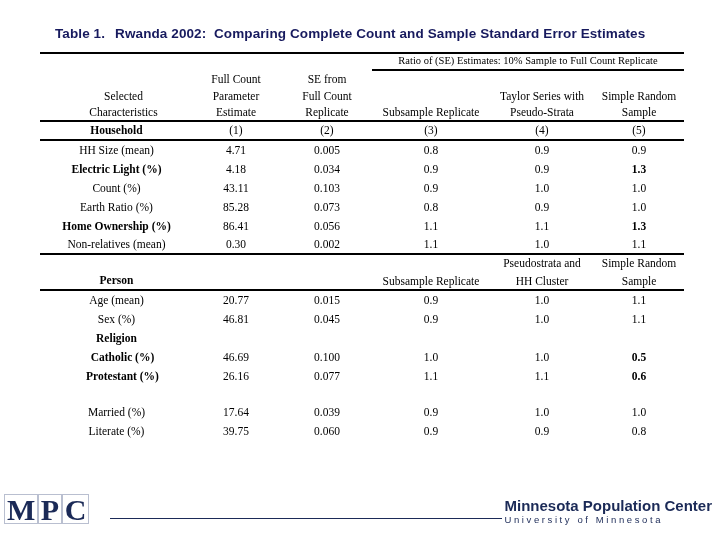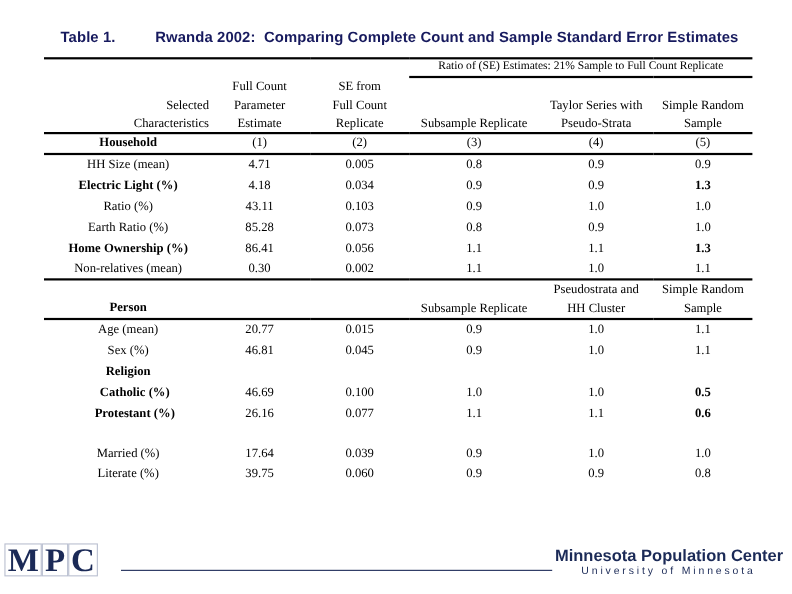--- a/index.html
+++ b/index.html
@@ -20,21 +20,21 @@
     position: absolute;
     left: 55px;
     top: 26px;
     font-family: "Liberation Sans", "DejaVu Sans", sans-serif;
     font-weight: bold;
     font-size: 13.5px;
     letter-spacing: 0.1px;
     color: #171a5e;
     white-space: pre;
   }
-  #slide-title .tbl-num { margin-right: 36px; }
+  #slide-title .tbl-num { margin-right: 10px; }
 
   
   #table-wrap {
     position: absolute;
     left: 40px;
     top: 52px;
     width: 644px;
   }
   table.tbl {
     border-collapse: collapse;
@@ -81,21 +81,21 @@
     white-space: nowrap;
   }
   .spanner-cell { border-bottom: 2.2px solid #000; }
 
   .hdr-line {
     display: block;
     text-align: center;
     white-space: nowrap;
     padding: 1px 0;
   }
-  .hdr-line.left { text-align: right; padding-left: 5px; margin-left: 12px; }
+  .hdr-line.left { text-align: center; padding-left: 5px; margin-left: 12px; }
 
   td.under-thick { border-bottom: 2.4px solid #000; }
 
   .rowh { height: 19px; }
   .rowh-tight { height: 17px; }
 
   
   #footer-logo-mpc {
     position: absolute;
     left: 4px;
@@ -119,21 +119,21 @@
     left: 110px;
     top: 518px;
     width: 392px;
     height: 1.3px;
     background: #1b2a57;
   }
   #footer-logo-umn {
     position: absolute;
     right: 8px;
     top: 497px;
-    text-align: center;
+    text-align: left;
     color: #1b2a57;
     font-family: "Liberation Sans", "DejaVu Sans", sans-serif;
   }
   #footer-logo-umn .l1 {
     font-weight: bold;
     font-size: 15px;
     line-height: 17px;
     white-space: nowrap;
   }
   #footer-logo-umn .l2 {
@@ -159,21 +159,21 @@
         <col class="c-4">
         <col class="c-5">
   </colgroup>
   <tbody>
 
     <tr class="r-head-top">
       <td></td>
       <td></td>
       <td></td>
       <td colspan="3" class="spanner-cell">
-        <span class="spanner">Ratio of (SE) Estimates: 21% Sample to Full Count Replicate</span>
+        <span class="spanner">Ratio of (SE) Estimates: 10% Sample to Full Count Replicate</span>
       </td>
     </tr>
 
     <tr class="rowh-tight">
       <td></td>
       <td>
             <span class="hdr-line">Full Count</span>
           </td>
       <td>
             <span class="hdr-line">SE from</span>
@@ -287,21 +287,21 @@
           </td>
       <td>
             <span class="cell">0.9</span>
           </td>
       <td>
             <span class="cell b">1.3</span>
           </td>
     </tr>
     <tr class="rowh">
       <td>
-            <span class="cell lbl">Ratio (%)</span>
+            <span class="cell lbl">Count (%)</span>
           </td>
       <td>
             <span class="cell">43.11</span>
           </td>
       <td>
             <span class="cell">0.103</span>
           </td>
       <td>
             <span class="cell">0.9</span>
           </td>

